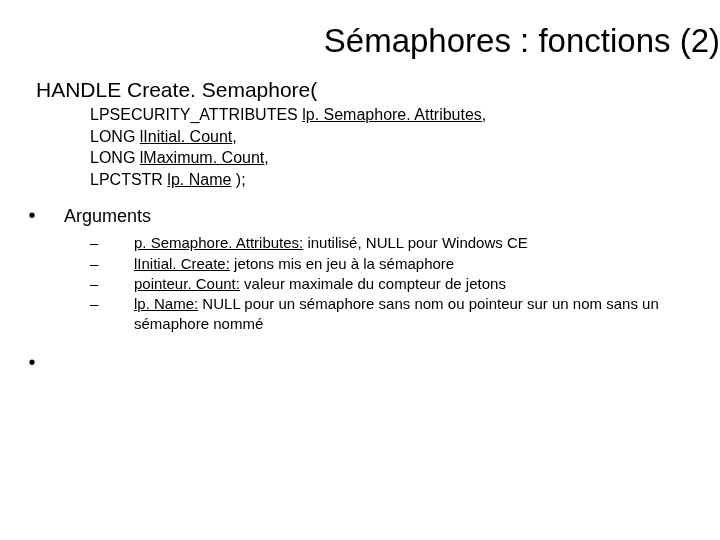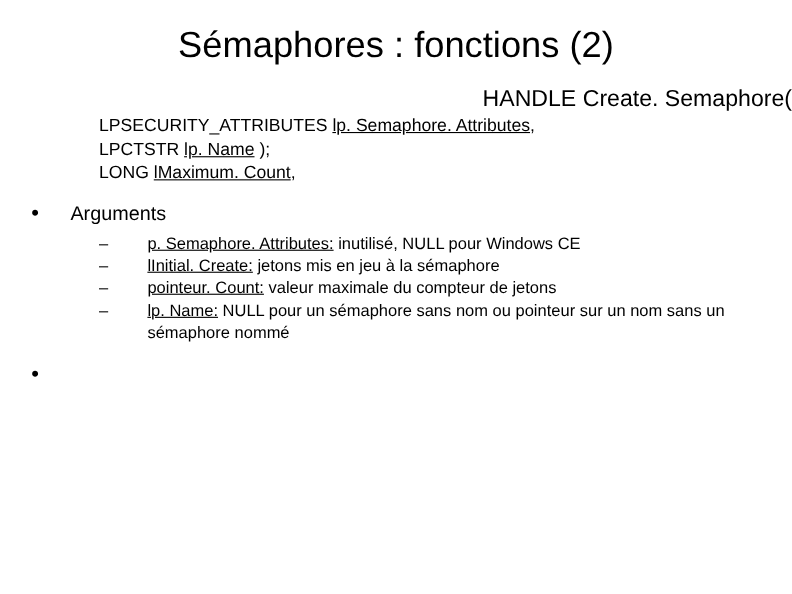--- a/index.html
+++ b/index.html
@@ -12,31 +12,30 @@
     color: #000;
     overflow: hidden;
   }
   .slide {
     position: relative;
     width: 720px;
     height: 540px;
     box-sizing: border-box;
   }
   .title {
-    text-align: center;
+    text-align: right;
     font-size: 33px;
     font-weight: 400;
     margin-top: 22px;
     margin-bottom: 18px;
   }
   .sig {
     font-size: 21px;
     margin-left: 36px;
     margin-bottom: 2px;
-    text-align: right;
   }
   .params {
     margin-left: 90px;
     font-size: 16px;
     line-height: 1.35;
   }
   .und { text-decoration: underline; }
   .section-row {
     display: flex;
     align-items: baseline;
@@ -83,24 +82,27 @@
 
   <div class="title">Sémaphores : fonctions (2)</div>
 
   <div class="sig">HANDLE Create. Semaphore(</div>
 
   <div class="params">
     <div>
       <span>LPSECURITY_ATTRIBUTES </span><span class="und">lp. Semaphore. Attributes</span><span>,</span>
     </div>
     <div>
-      <span>LPCTSTR </span><span class="und">lp. Name</span><span> );</span>
+      <span>LONG </span><span class="und">lInitial. Count</span><span>,</span>
     </div>
     <div>
       <span>LONG </span><span class="und">lMaximum. Count</span><span>,</span>
+    </div>
+    <div>
+      <span>LPCTSTR </span><span class="und">lp. Name</span><span> );</span>
     </div>
   </div>
 
   <div class="section-row">
     <div class="bullet-col">•</div>
     <div class="section-head">Arguments</div>
   </div>
 
   <div class="args-block">
     <div class="arg-row">

